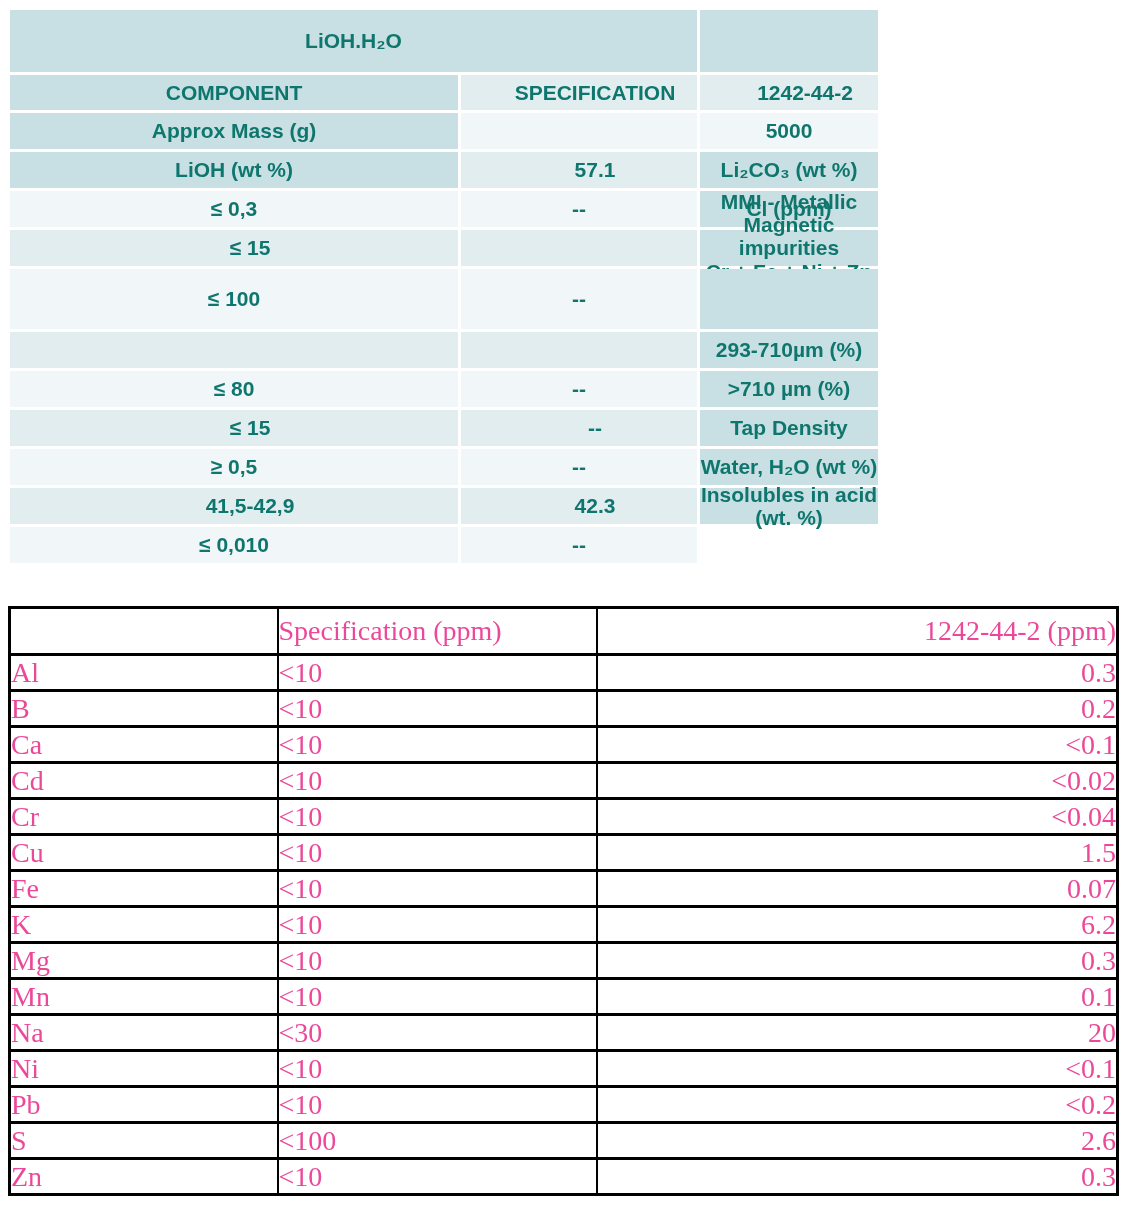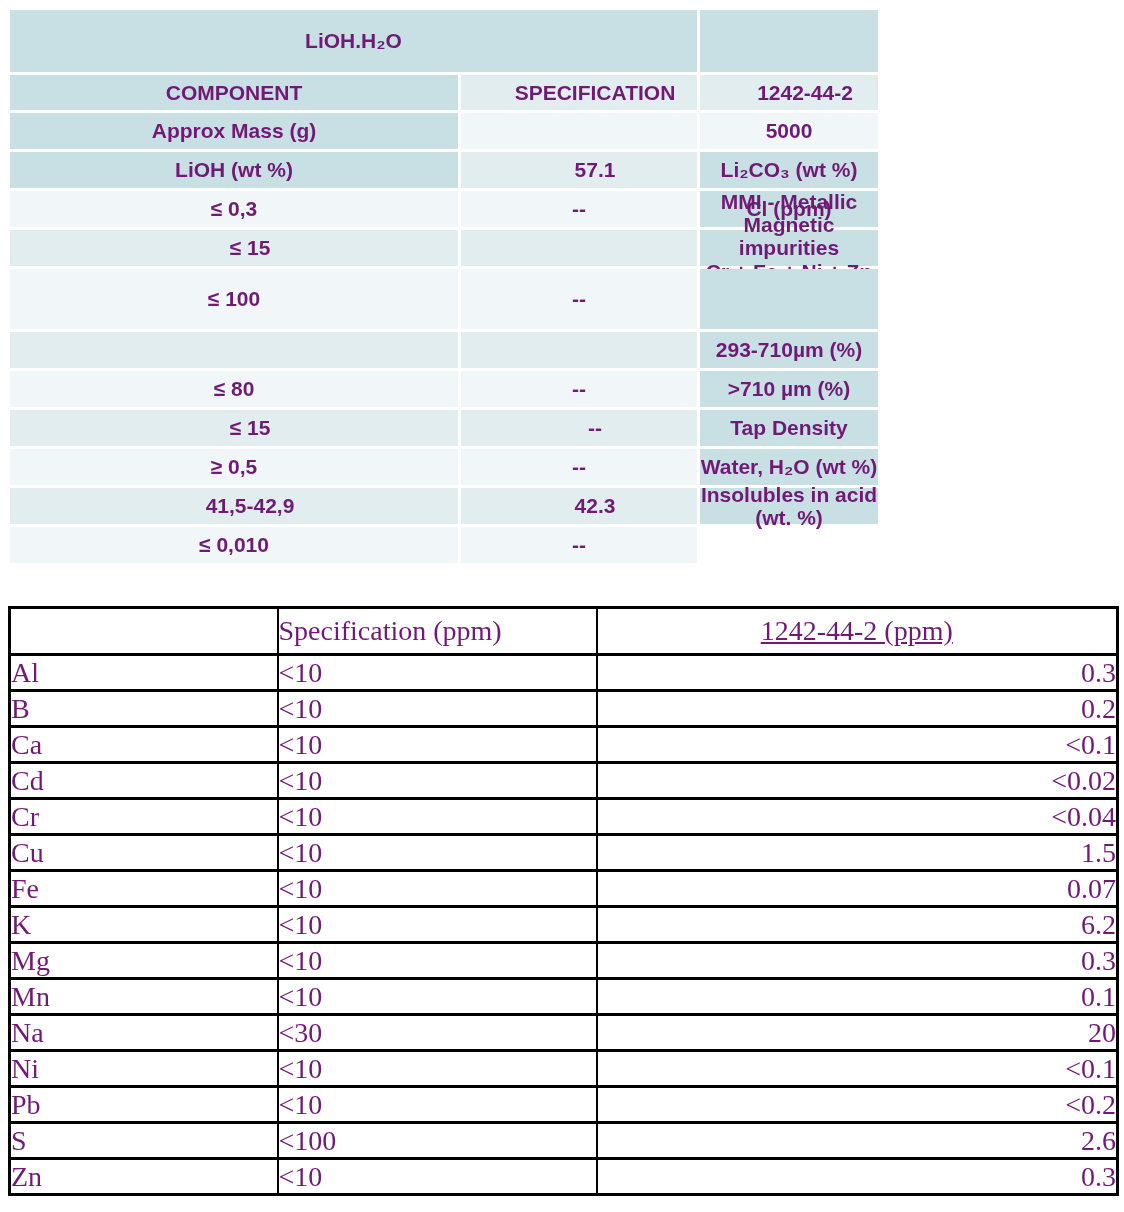--- a/index.html
+++ b/index.html
@@ -12,49 +12,49 @@
   .spec-table{
     position:absolute;left:10px;top:10px;width:870px;
     display:grid;
     grid-template-columns:448px 236px 178px;
     grid-template-rows:62px 35px 36px 36px 36px 36px 60px 36px 36px 36px 36px 36px 36px;
     gap:3px;
     background:#ffffff;
   }
   .spec-table .cell{
     display:flex;align-items:center;justify-content:center;
-    font-weight:700;color:#701a75;font-size:21px;line-height:1.1;
+    font-weight:700;color:#0f766e;font-size:21px;line-height:1.1;
     text-align:center;
   }
   .teal{background:#c8e0e4;}
   .band-dark{background:#e2edef;padding-left:32px;}
   .band-light{background:#f1f7f8;}
   .title-cell{grid-column:1 / 3;font-size:23px;}
   .mmi-cell{white-space:pre-line;font-size:21px;line-height:1.25;}
 
   
   .elem-table{
     position:absolute;left:8px;top:606px;width:1108px;
     border-collapse:collapse;table-layout:fixed;
     font-family:"Liberation Serif","DejaVu Serif",serif;
-    font-size:28px;color:#701a75;
+    font-size:28px;color:#ec4899;
   }
   .elem-table td,.elem-table th{
     border-style:solid;border-color:#000;
     border-width:3px 2px;
     padding:0;overflow:hidden;white-space:nowrap;
     font-weight:400;vertical-align:middle;
   }
   .elem-table{border:3px solid #000;}
   .elem-table tr{height:36px;}
   .elem-table tr.hdr{height:47px;}
   .col-el{padding-left:14px;text-align:left;}
   .col-spec{padding-left:14px;text-align:left;}
   .col-res{padding-right:6px;text-align:right;}
-  .col-res-hdr{padding-left:14px;text-align:center;text-decoration:underline;}
+  .col-res-hdr{padding-left:14px;text-align:right;}
 </style>
 </head>
 <body>
 
 <div class="spec-table">
 
   <div class="cell teal title-cell">LiOH.H₂O</div>
   <div class="cell teal"></div>
 
   <div class="cell teal">COMPONENT</div>

